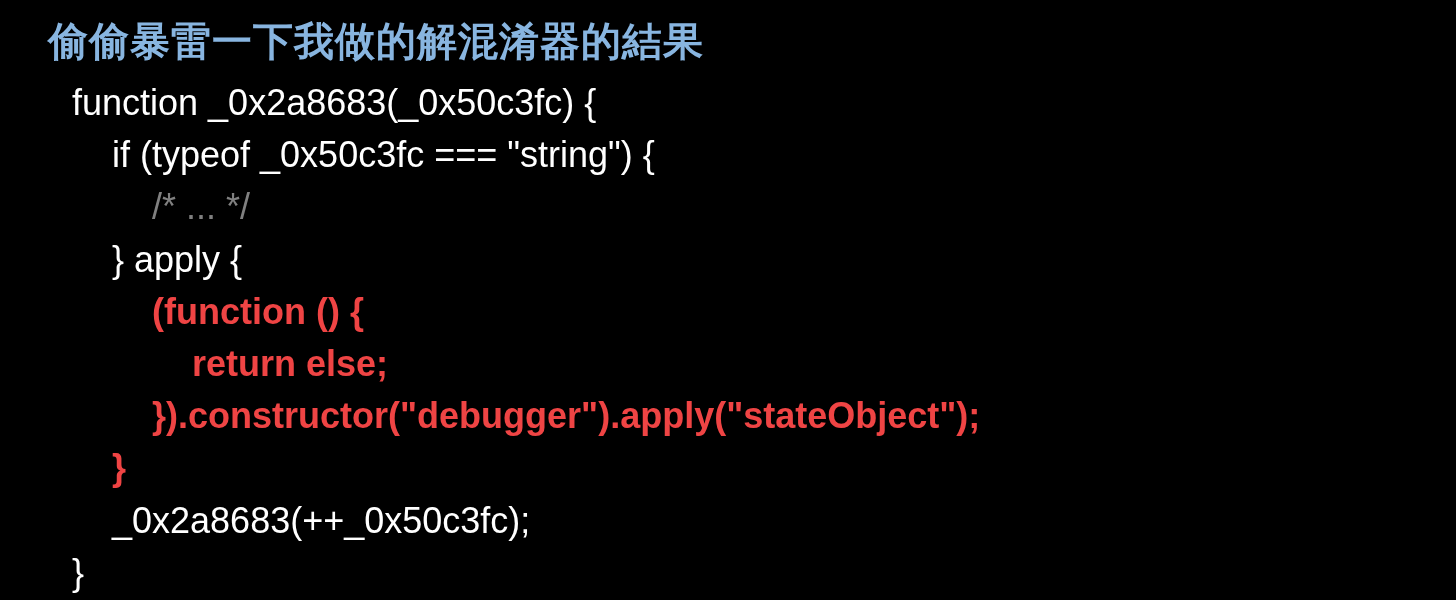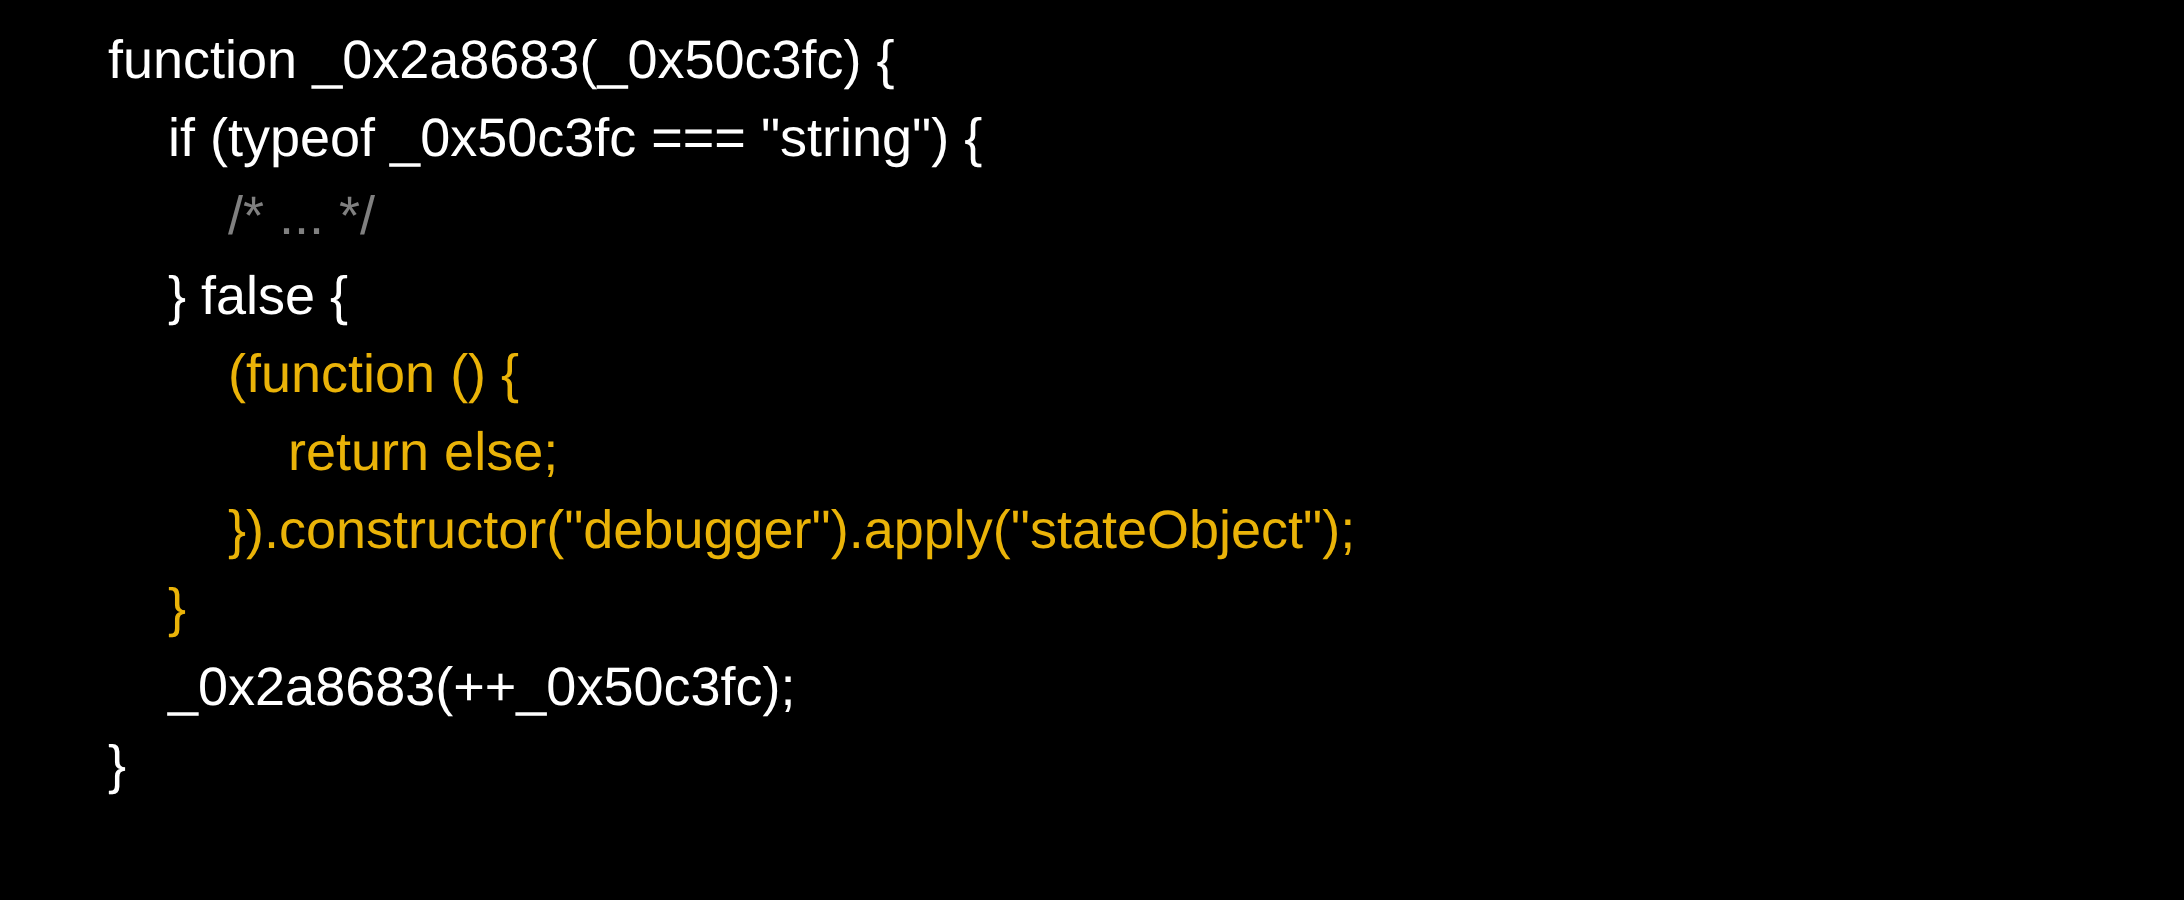--- a/index.html
+++ b/index.html
@@ -27,32 +27,33 @@
   .code {
     font-size: 36px;
     line-height: 1.45;
     white-space: pre;
     color: #fff;
     font-weight: 400;
     padding-left: 24px;
   }
   .comment { color: #808080; }
   .hl {
-    color: #eab308;
-    font-weight: 400;
+    color: #ef4444;
+    font-weight: 700;
     margin-top: 19px;
   }
 </style>
 </head>
 <body>
 
 <div class="slide">
+  <div class="title">偷偷暴雷一下我做的解混淆器的結果</div>
   <div class="code"><span>function _0x2a8683(_0x50c3fc) {</span>
 <span>    if (typeof _0x50c3fc === "string") {</span>
 <span class="comment">        /* ... */</span>
-<span>    } false {</span>
+<span>    } apply {</span>
 <span class="hl">        (function () {</span>
 <span class="hl">            return else;</span>
 <span class="hl">        }).constructor("debugger").apply("stateObject");</span>
 <span class="hl">    }</span>
 <span>    _0x2a8683(++_0x50c3fc);</span>
 <span>}</span></div>
 </div>
 
 </body></html>

